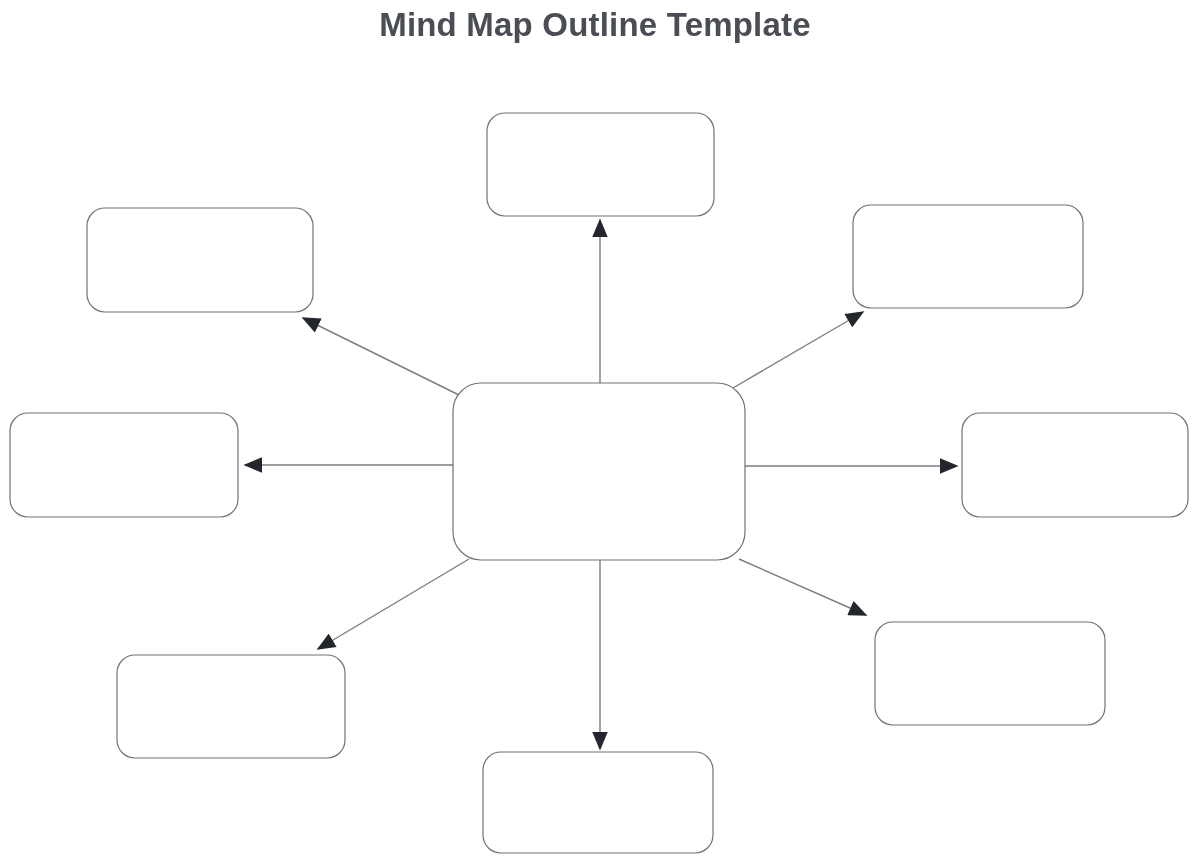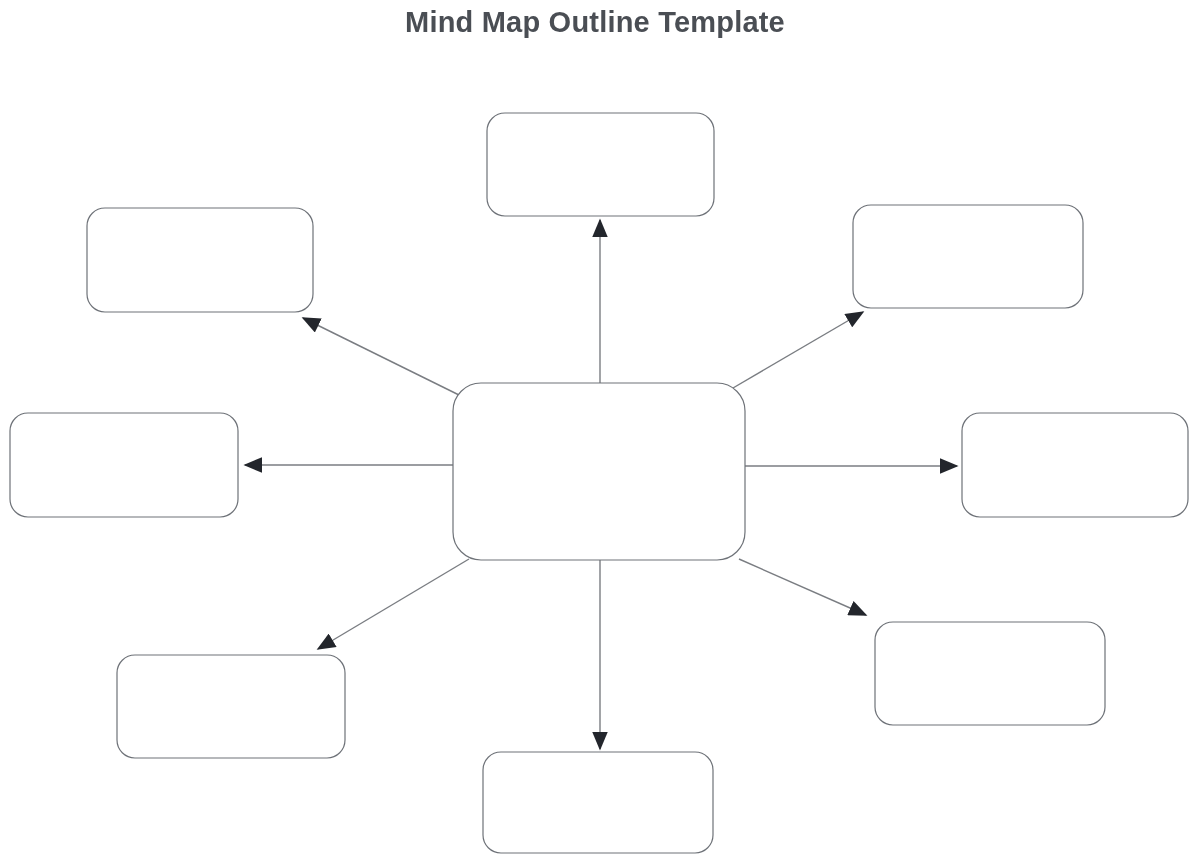--- a/index.html
+++ b/index.html
@@ -14,21 +14,21 @@
     height: 864px;
     background: #ffffff;
     overflow: hidden;
   }
   .page-title {
     position: absolute;
     top: 6px;
     left: 0;
     width: 1190px;
     text-align: center;
-    font-size: 29px;
+    font-size: 33px;
     font-weight: 700;
     letter-spacing: 0.2px;
     color: #4a4e54;
     margin: 0;
   }
   .mindmap-svg {
     position: absolute;
     top: 0;
     left: 0;
   }

